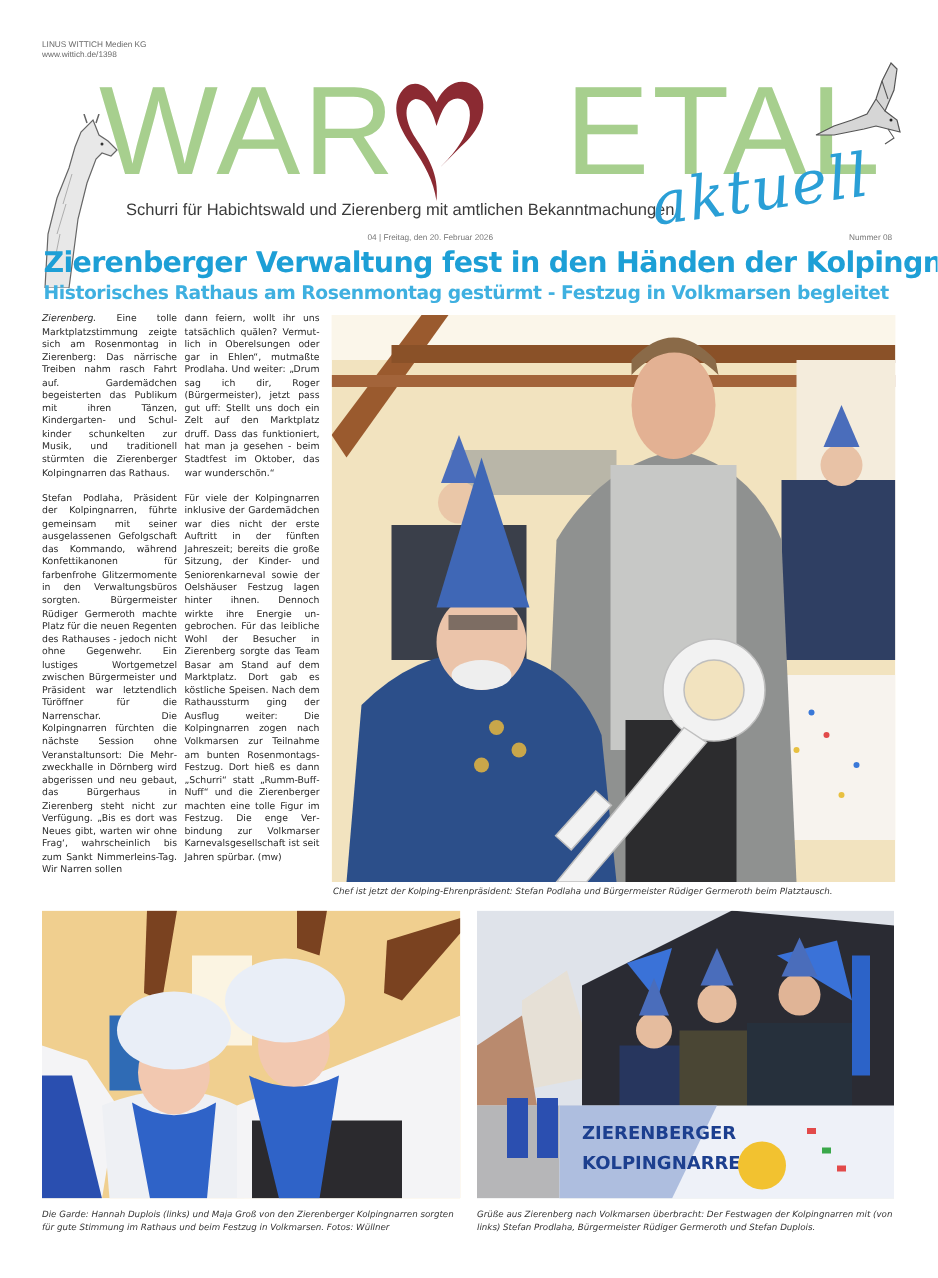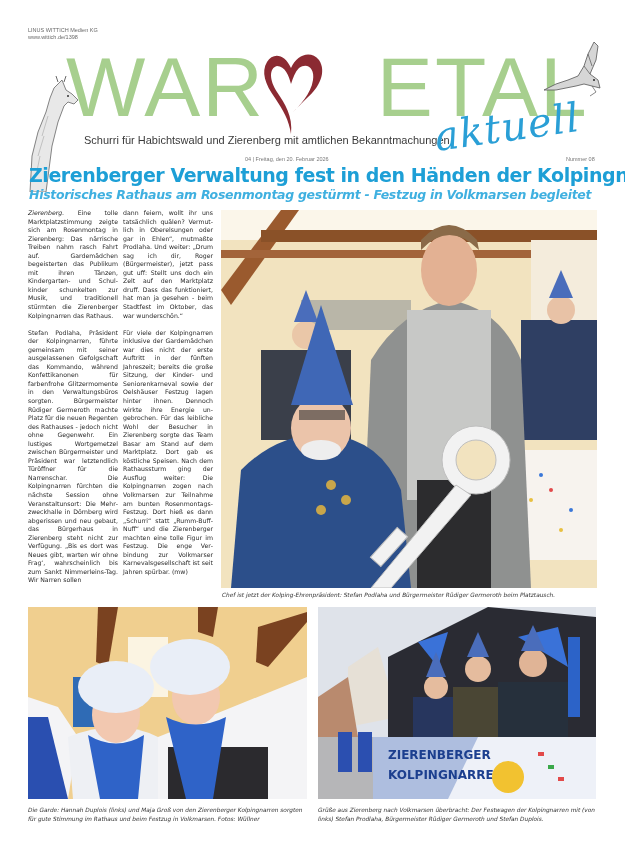--- a/index.html
+++ b/index.html
@@ -15,21 +15,21 @@
   .deer { position: absolute; left: 28px; top: 36px; width: 52px; height: 116px; }
   .hawk { position: absolute; left: 538px; top: 0px; width: 64px; height: 64px; }
   .tagline { position: absolute; left: 84px; top: 94px; font-family: "Liberation Sans", sans-serif; font-size: 11px; color: #3a3a3a; white-space: nowrap; }
   .aktuell { position: absolute; left: 434px; top: 64px; font-family: "DejaVu Serif", serif; font-style: italic; font-size: 40px; color: #2a9fd6; transform: rotate(-8deg); letter-spacing: 1px; }
 
   .meta { position: absolute; top: 156px; font-size: 5.5px; color: #777; font-family: "Liberation Sans", sans-serif; }
   .meta.issue { left: 245px; }
   .meta.number { left: 566px; }
 
   .headline { position: absolute; left: 29px; top: 164px; font-family: "DejaVu Sans", sans-serif; font-weight: bold; font-size: 19px; color: #1d9fd6; letter-spacing: -0.45px; white-space: nowrap; }
-  .subheadline { position: absolute; left: 29px; top: 187px; font-family: "DejaVu Sans", sans-serif; font-size: 12.5px; color: #3fb0e0; letter-spacing: -0.3px; white-space: nowrap; font-style: italic; }
+  .subheadline { position: absolute; left: 29px; top: 187px; font-family: "DejaVu Sans", sans-serif; font-size: 12.5px; color: #3fb0e0; letter-spacing: -0.3px; white-space: nowrap; }
 
   .col { position: absolute; top: 209px; width: 90px; font-family: "DejaVu Sans", sans-serif; font-size: 6.2px; line-height: 8.55px; color: #2a2a2a; text-align: justify; hyphens: manual; }
   .col.c1 { left: 28px; }
   .col.c2 { left: 123px; }
   .col p { margin-bottom: 8.5px; }
   .col .loc { font-style: italic; }
 
   .photo { position: absolute; overflow: hidden; text-align: right; }
   .photo svg { display: block; width: 100%; height: 100%; }
   .photo.main { left: 221px; top: 210px; width: 376px; height: 378px; }

